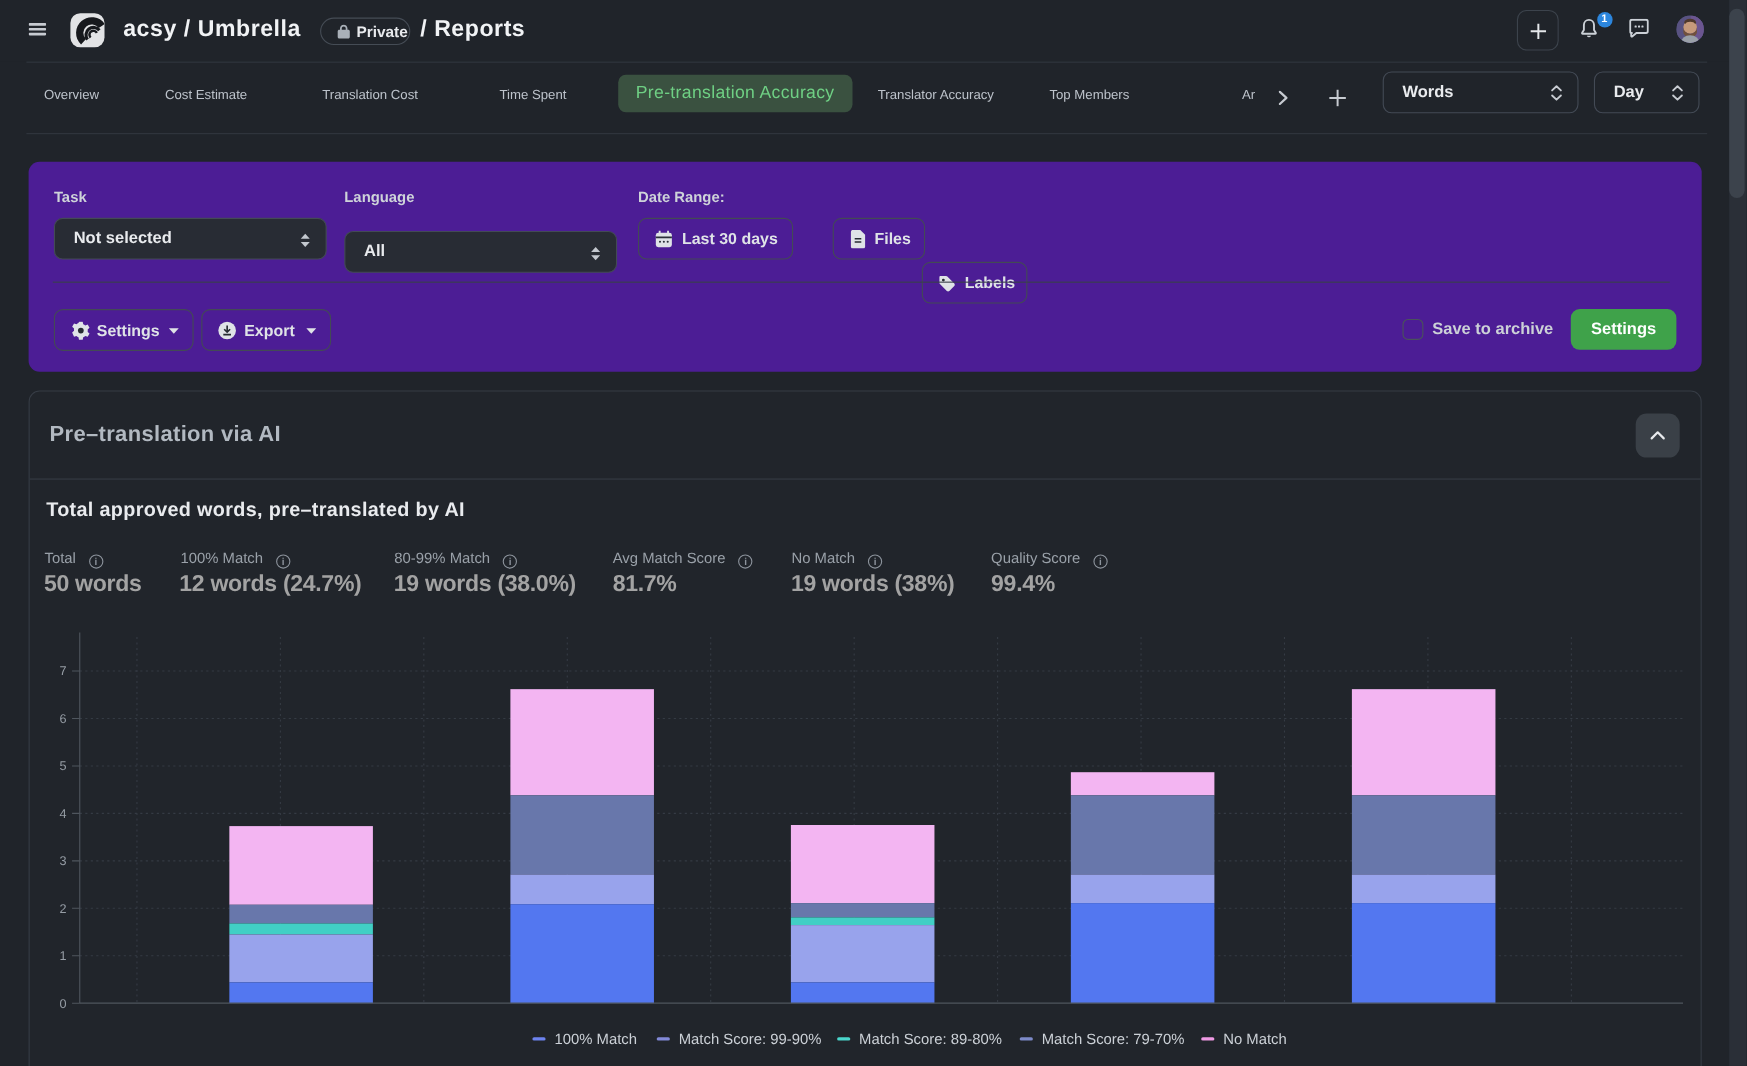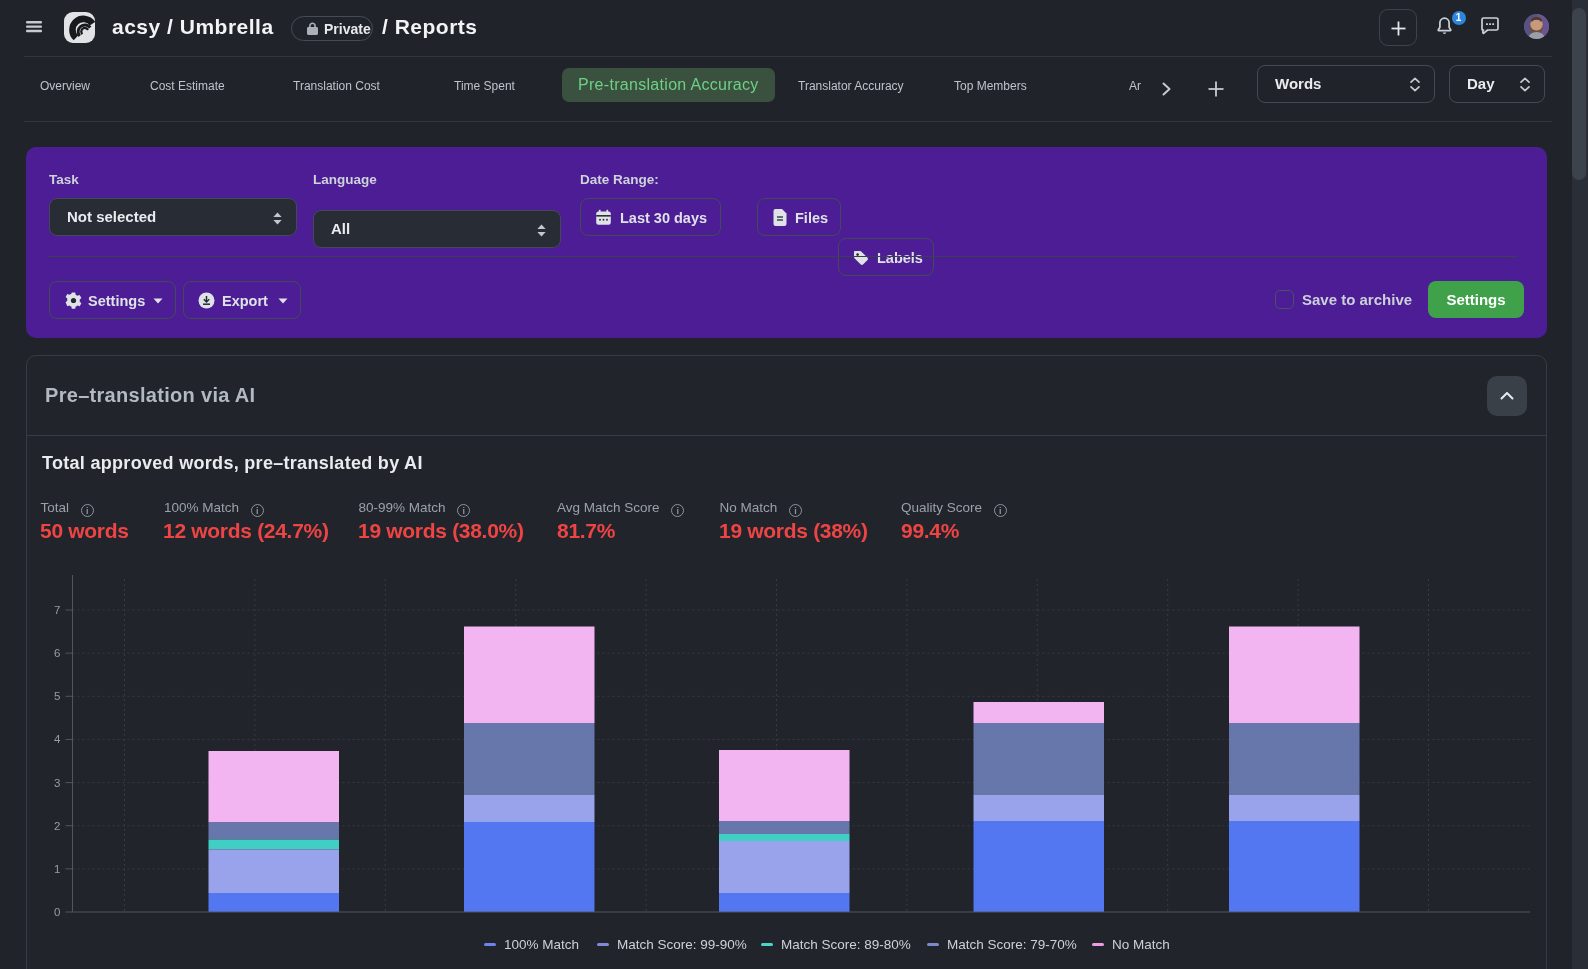--- a/index.html
+++ b/index.html
@@ -18,21 +18,21 @@
   .select { position:absolute; height:38px; border:1px solid #434a55; border-radius:8px; background:transparent; color:#e9ebee; font-size:15px; font-weight:bold; line-height:36px; padding-left:17px; }
   .btn { position:absolute; height:38px; border:1px solid #434a55; border-radius:8px; background:transparent; color:#dfe3e7; font-size:14.5px; font-weight:bold; line-height:36px; }
   .fdivider { position:absolute; left:22px; top:109px; width:1470px; height:1px; background:#3a414b; }
   
   #cpanel { position:absolute; left:2px; top:298px; width:1521px; height:640px; background:#21252b; border:1px solid #363c45; border-radius:10px; }
   #ptitle { position:absolute; left:18px; top:28px; font-size:20px; font-weight:bold; color:#b2b9c1; letter-spacing:0.3px; }
   #collapse { position:absolute; left:1460px; top:20px; width:40px; height:40px; background:#3a4047; border-radius:10px; }
   #pdivider { position:absolute; left:0; top:79px; width:1519px; height:1px; background:#363c45; }
   #subtitle { position:absolute; left:15px; top:97px; font-size:18px; font-weight:bold; color:#e9ebee; letter-spacing:0.3px; }
   .slabel { position:absolute; top:144px; font-size:13.5px; color:#9aa1a9; }
-  .sval { position:absolute; top:163px; font-size:21px; color:#ef4444; font-weight:bold; letter-spacing:-0.3px; }
+  .sval { position:absolute; top:163px; font-size:21px; color:#a3a3a3; font-weight:bold; letter-spacing:-0.3px; }
   .info { display:inline-block; width:13px; height:13px; border:1.2px solid #8d949d; border-radius:50%; font-size:9px; line-height:12px; text-align:center; color:#8d949d; font-weight:bold; vertical-align:-2px; margin-left:8px; }
   .leg { position:absolute; top:581px; height:16px; font-size:13.5px; color:#ccd1d7; white-space:nowrap; }
   .dash { display:inline-block; width:12px; height:3px; border-radius:2px; vertical-align:3px; margin-right:8px; }
 </style>
 </head>
 <body>
 <div id="page">
 
   <div id="topbar">
     <svg class="abs" style="left:26px;top:21px" width="16" height="12" viewBox="0 0 16 12">

